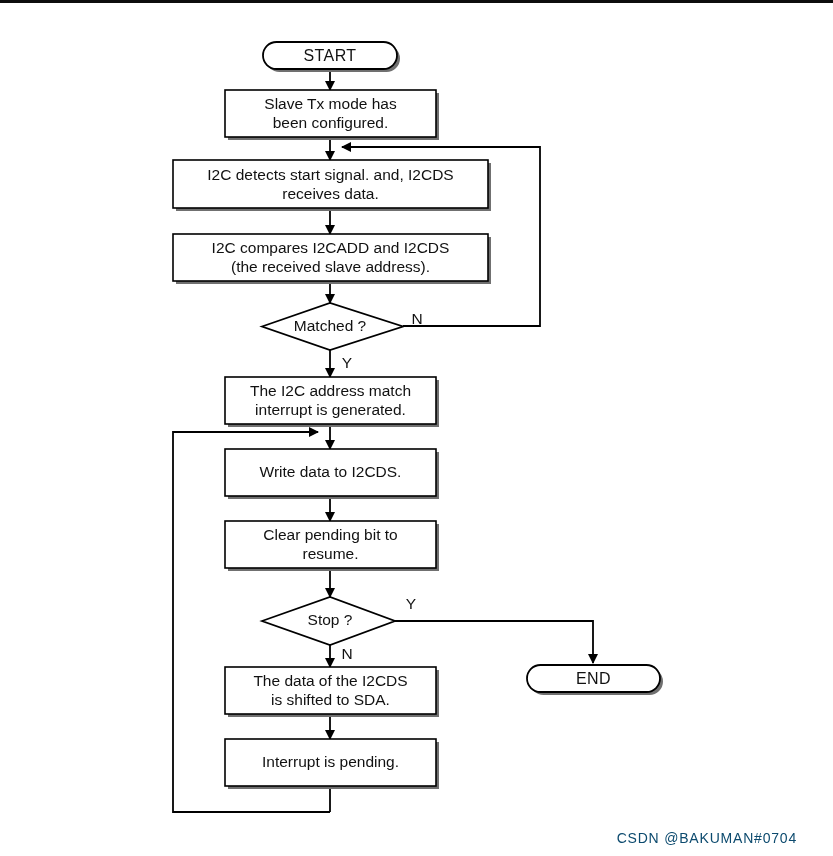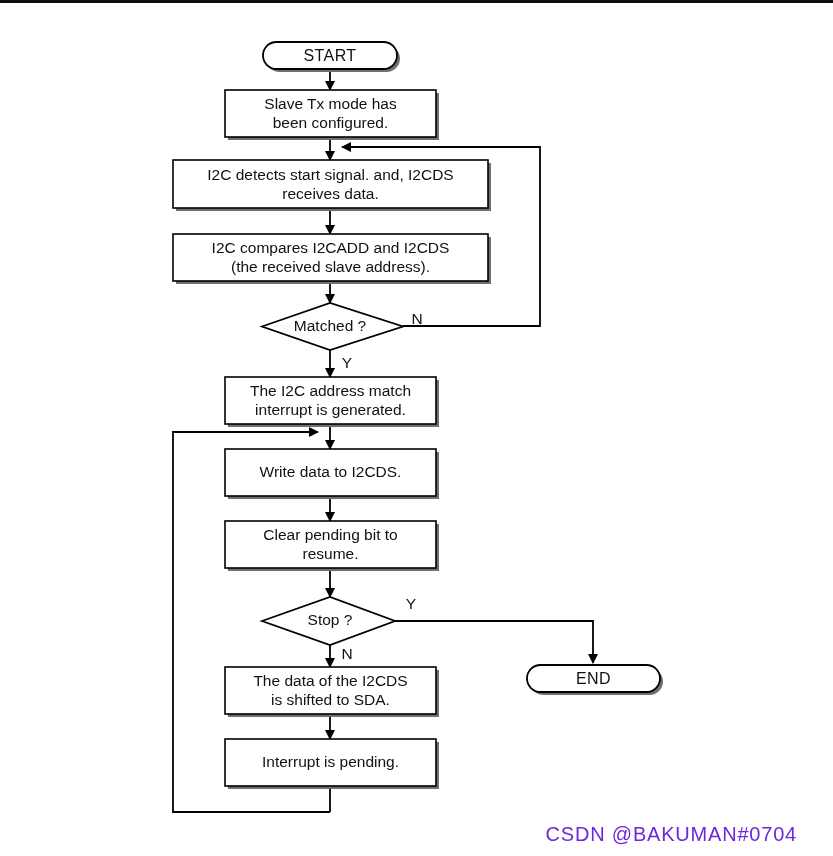--- a/index.html
+++ b/index.html
@@ -76,22 +76,22 @@
     fill: none;
   }
   .shadow {
     fill: #707070;
   }
   .watermark {
     position: absolute;
     right: 14px;
     bottom: 10px;
     font-family: "Liberation Sans", sans-serif;
-    font-size: 20px;
-    color: #6d28d9;
+    font-size: 14px;
+    color: #0c4a6e;
     letter-spacing: 0.8px;
     user-select: none;
     white-space: nowrap;
   }
 </style>
 </head>
 <body>
 
 <div id="canvas-root">
 

